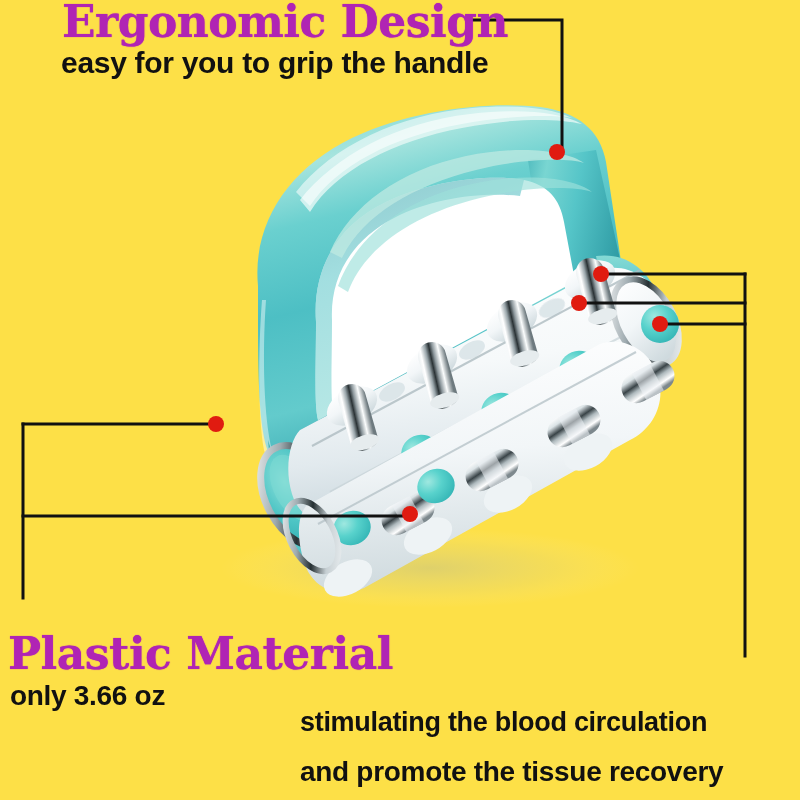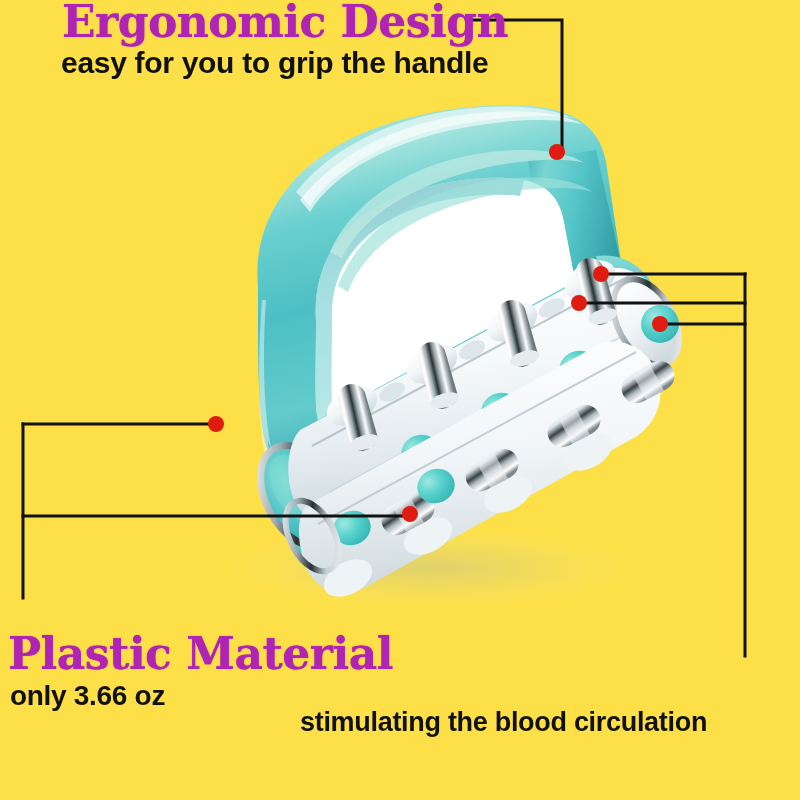--- a/index.html
+++ b/index.html
@@ -315,14 +315,15 @@
     </g>
   </svg>
 
   <h1 class="heading" id="h-ergo">Ergonomic Design</h1>
   <p class="subtext" id="s-ergo">easy for you to grip the handle</p>
 
   <h1 class="heading" id="h-plastic">Plastic Material</h1>
   <p class="subtext" id="s-plastic">only 3.66 oz</p>
 
   <p class="subtext" id="s-deep1">stimulating the blood circulation</p>
+  <p class="subtext" id="s-deep2">and promote the tissue recovery</p>
 
 </div>
 
 </body></html>

